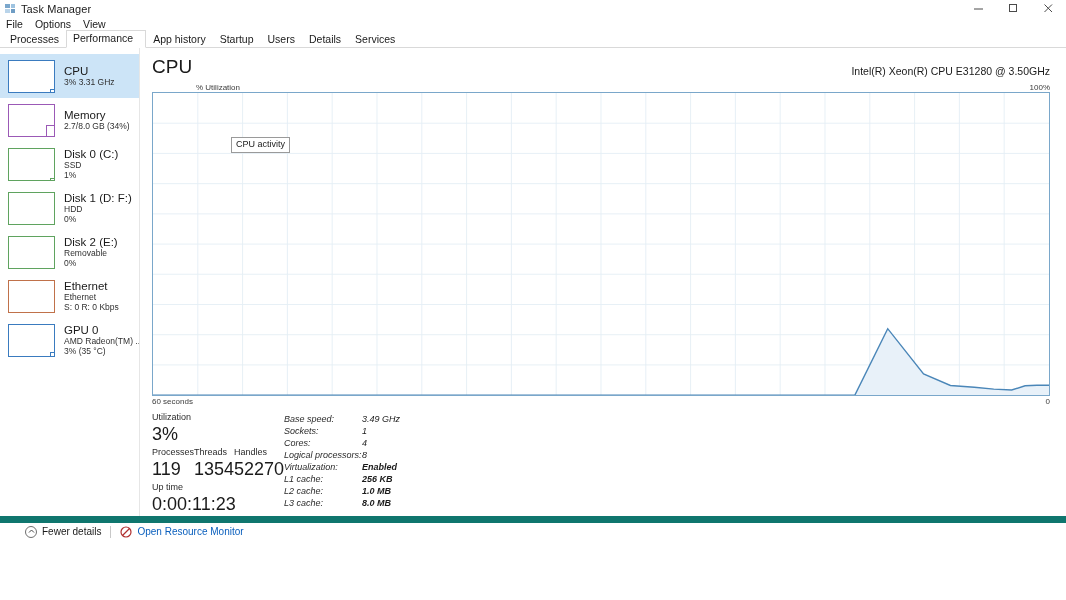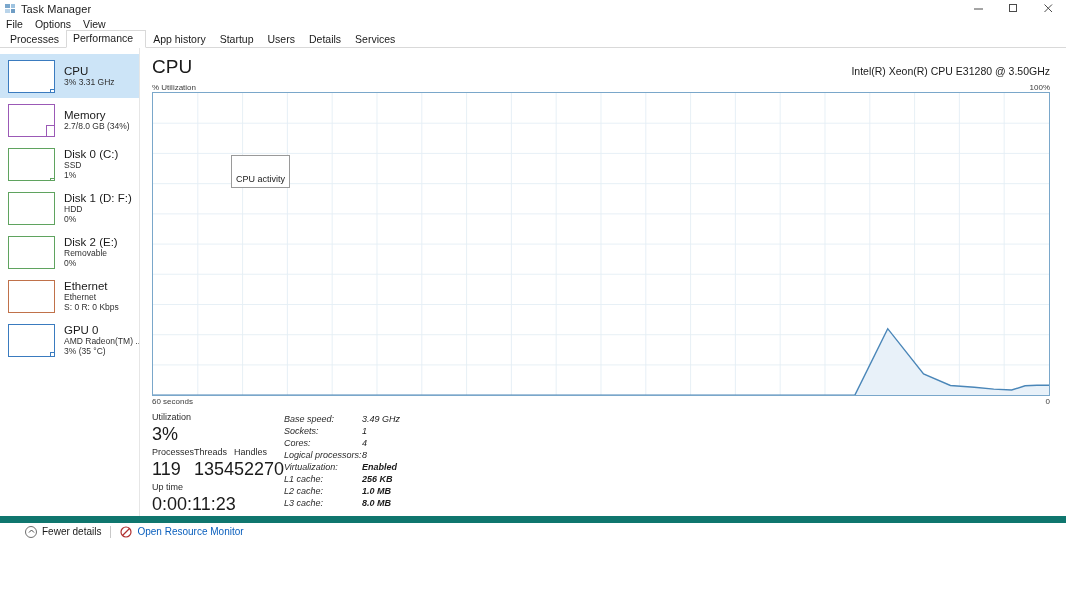--- a/index.html
+++ b/index.html
@@ -46,29 +46,29 @@
   .side-text { margin-left:9px; line-height:1.08; overflow:hidden; }
   .side-name { font-size:11.5px; color:#1a1a1a; white-space:nowrap; }
   .side-sub { font-size:8.5px; color:#303030; white-space:nowrap; margin-top:1px; }
 
   
   .main { flex:1 1 auto; padding:8px 16px 0 12px; position:relative; min-width:0; display:flex; flex-direction:column; }
   .main-head { display:flex; align-items:flex-start; justify-content:space-between; height:26px; }
   .main-title { font-size:19px; color:#1a1a1a; font-weight:400; line-height:22px; }
   .main-cpu-name { font-size:10.5px; color:#1a1a1a; line-height:22px; padding-top:4px; }
 
-  .axis-row { display:flex; justify-content:space-between; font-size:8px; color:#3c3c3c; height:11px; align-items:flex-end; }
+  .axis-row { display:flex; justify-content:space-between; font-size:8px; color:#3c3c3c; height:11px; align-items:flex-end;margin-left:44px; }
 
   .graph-wrap { position:relative; height:348px; }
   .graph { position:absolute; inset:0; border:1px solid #7aa7ca; background:#ffffff; overflow:hidden; }
   .graph svg { position:absolute; left:0; top:0; width:100%; height:100%; display:block; }
   .tooltip {
-    position:absolute; left:79px; top:63px;
+    position:absolute; left:79px; top:45px;
     background:#ffffff; border:1px solid #9a9a9a;
-    font-size:9px; color:#1a1a1a; padding:18px 4px 2px 4px; line-height:11px;
+    font-size:9px; color:#1a1a1a; padding:1px 4px 2px 4px; line-height:11px;
     white-space:nowrap; z-index:5;
   }
   .axis-row2 { display:flex; justify-content:space-between; font-size:8px; color:#3c3c3c; height:14px; align-items:center; }
 
   
   .stats { display:flex; padding-top:3px; }
   .stats-left { width:132px; flex:0 0 132px; }
   .srow { display:flex; }
   .sblock { }
   .slabel { font-size:9px; color:#2b2b2b; line-height:12px; }

